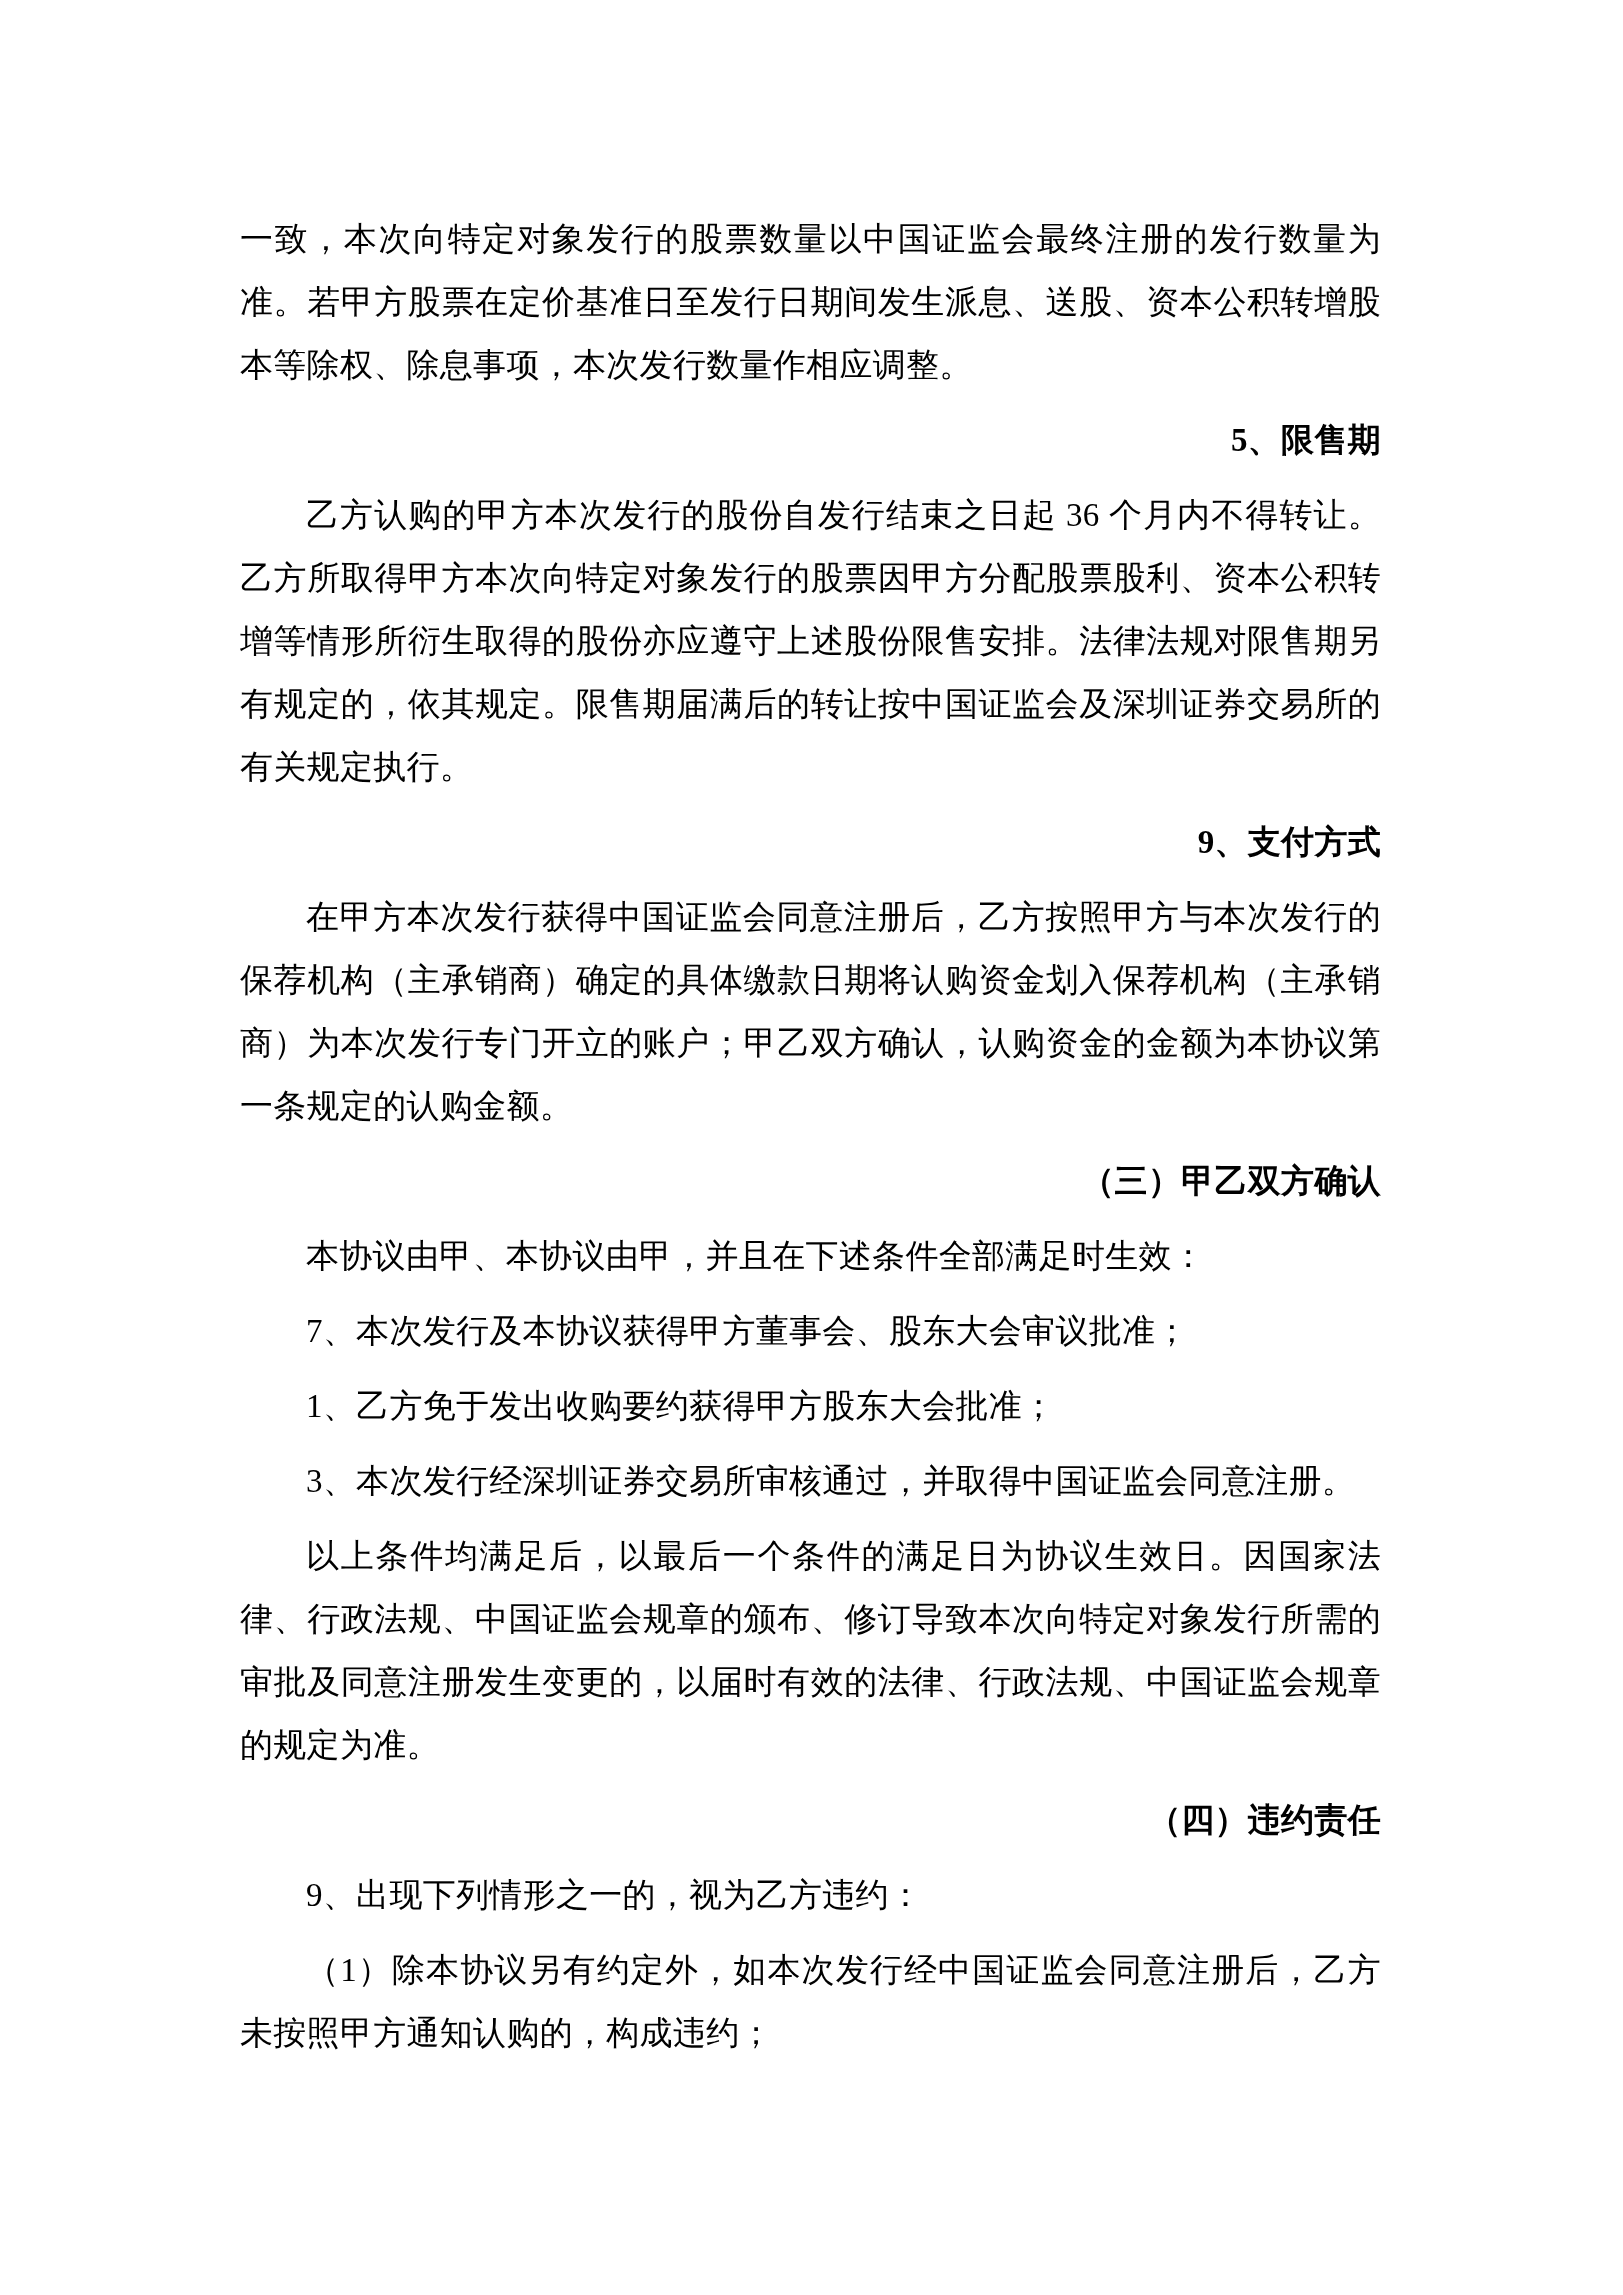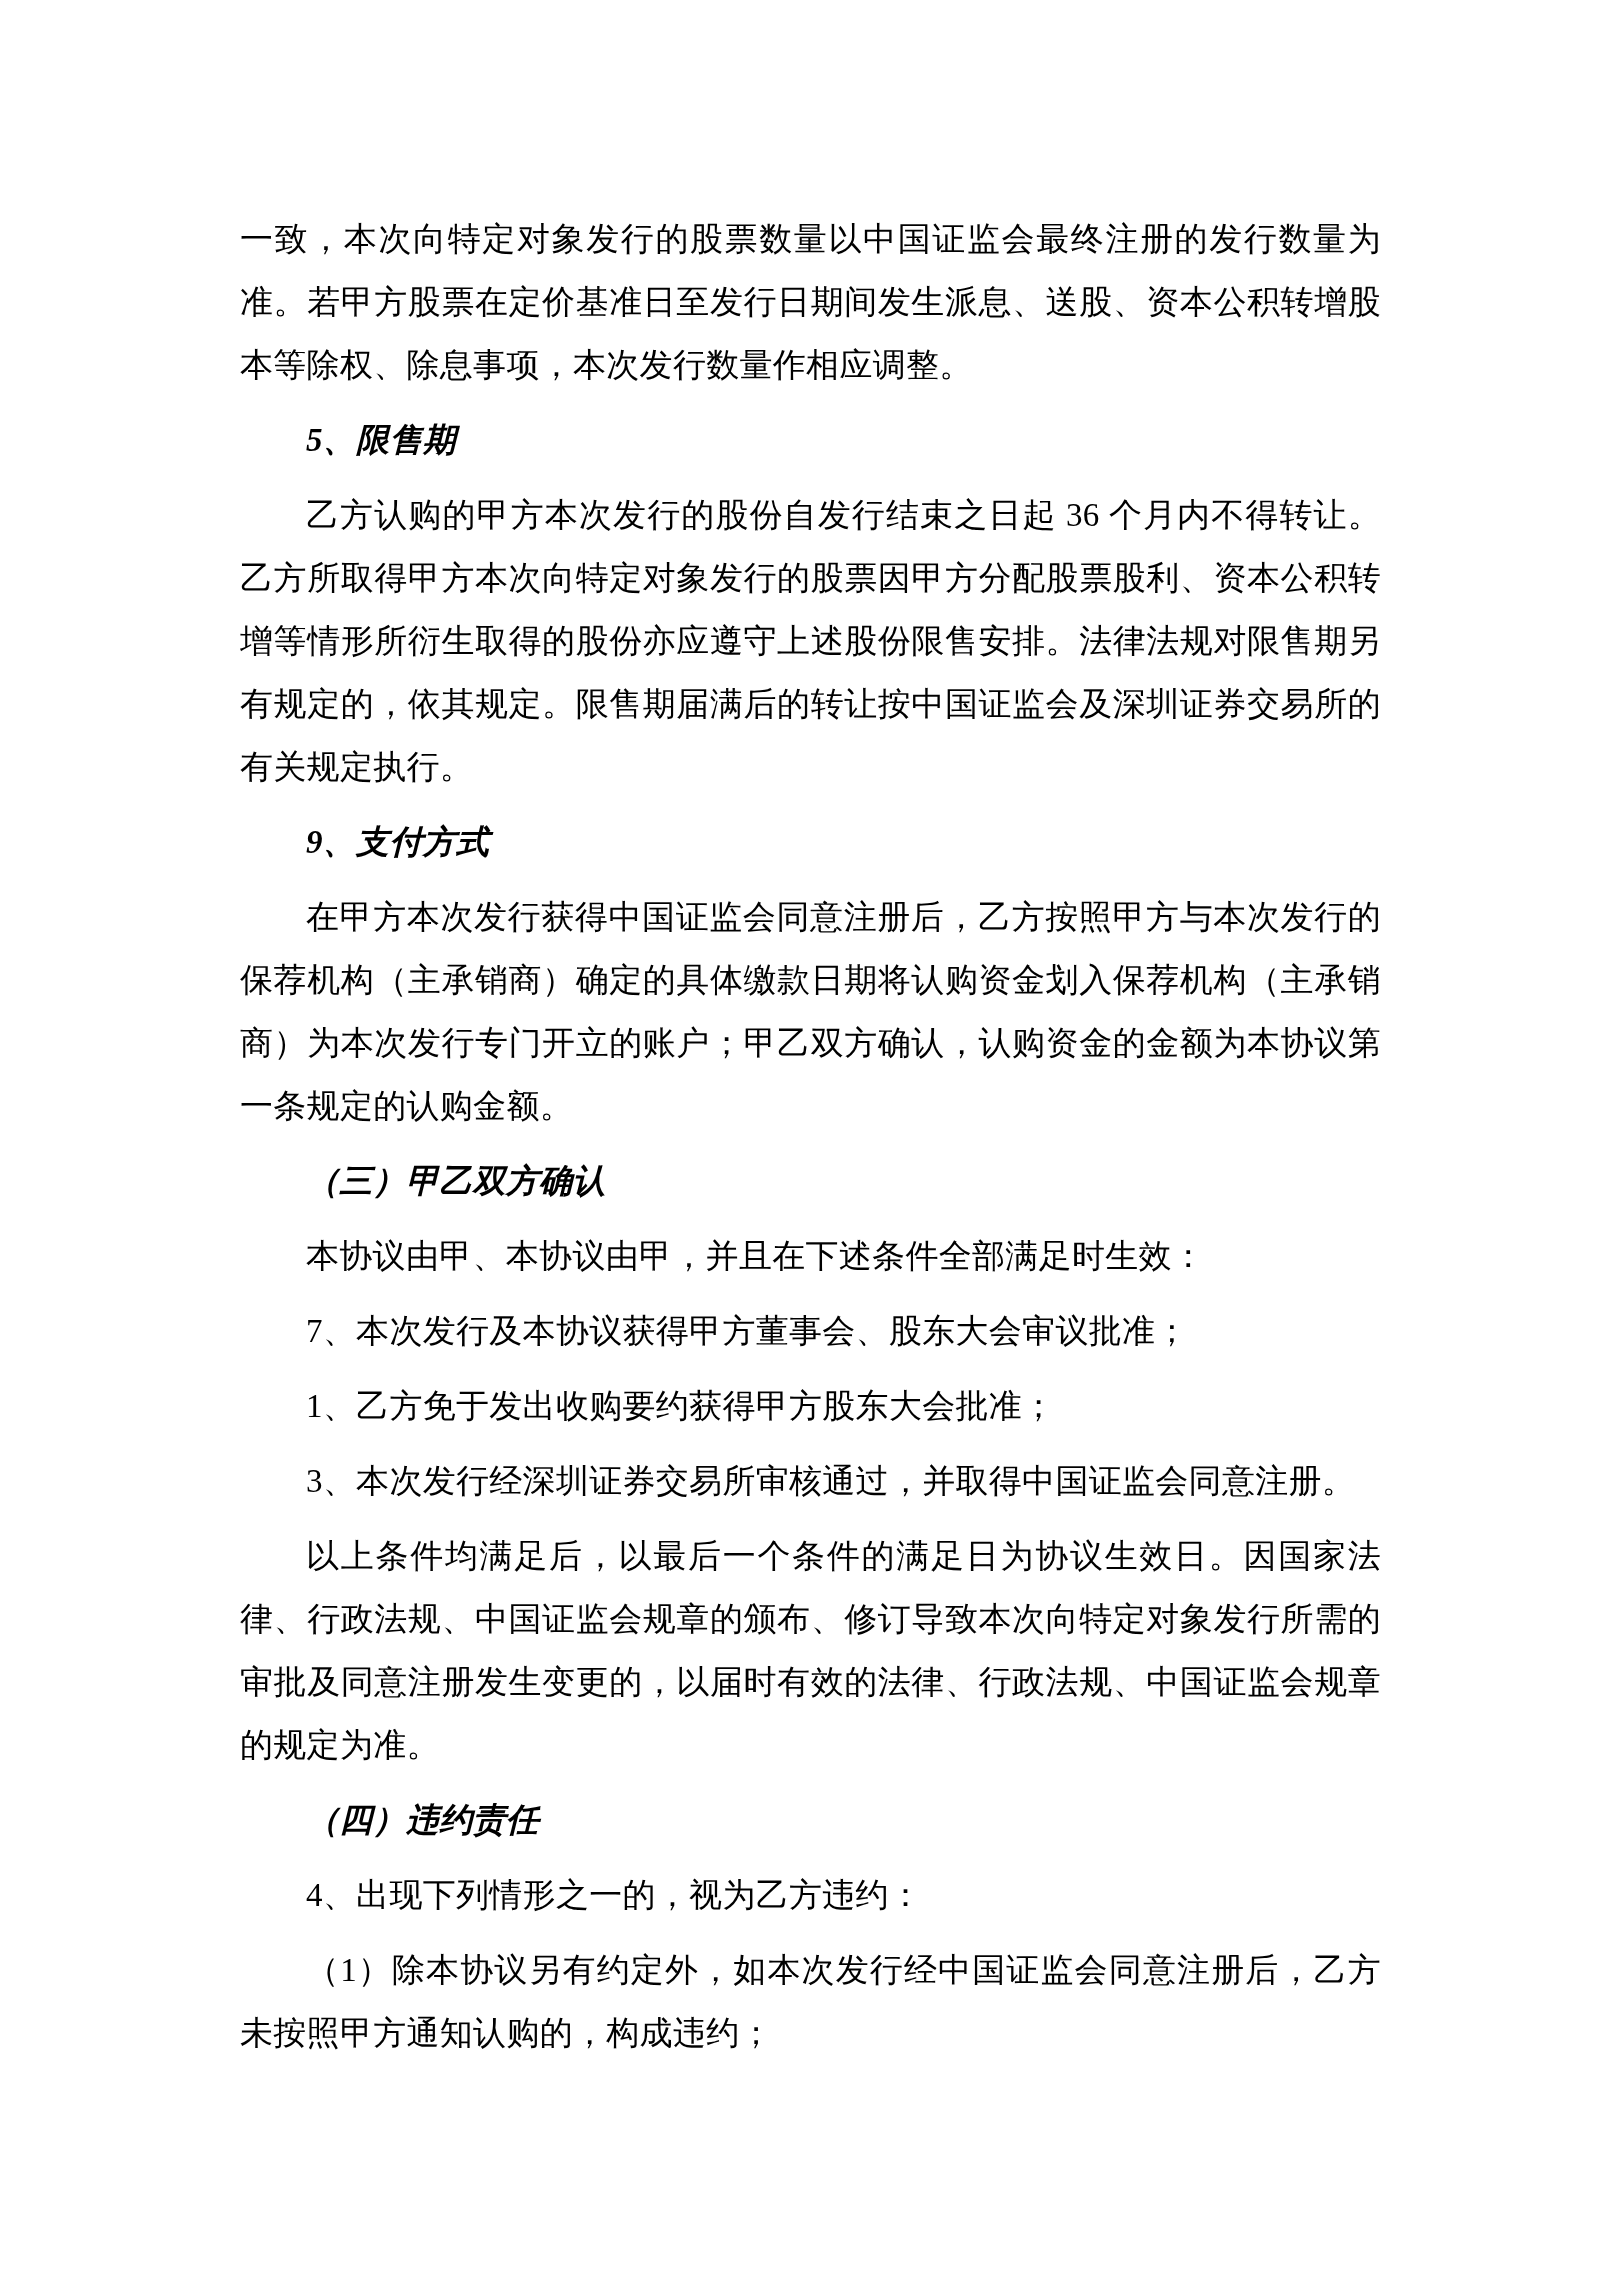--- a/index.html
+++ b/index.html
@@ -34,36 +34,35 @@
   }
   p.body-para {
     text-indent: 2em;
   }
   p.continuation {
     text-indent: 0;
   }
   p.heading {
     font-weight: bold;
     text-indent: 2em;
-    text-align: left;
-    font-style: italic;
+    text-align: right;
   }
 </style>
 </head>
 <body>
 
 <div class="page">
   <p class="continuation">一致，本次向特定对象发行的股票数量以中国证监会最终注册的发行数量为准。若甲方股票在定价基准日至发行日期间发生派息、送股、资本公积转增股本等除权、除息事项，本次发行数量作相应调整。</p>
   <p class="heading">5、限售期</p>
   <p class="body-para">乙方认购的甲方本次发行的股份自发行结束之日起 36 个月内不得转让。乙方所取得甲方本次向特定对象发行的股票因甲方分配股票股利、资本公积转增等情形所衍生取得的股份亦应遵守上述股份限售安排。法律法规对限售期另有规定的，依其规定。限售期届满后的转让按中国证监会及深圳证券交易所的有关规定执行。</p>
   <p class="heading">9、支付方式</p>
   <p class="body-para">在甲方本次发行获得中国证监会同意注册后，乙方按照甲方与本次发行的保荐机构（主承销商）确定的具体缴款日期将认购资金划入保荐机构（主承销商）为本次发行专门开立的账户；甲乙双方确认，认购资金的金额为本协议第一条规定的认购金额。</p>
   <p class="heading">（三）甲乙双方确认</p>
   <p class="body-para">本协议由甲、本协议由甲，并且在下述条件全部满足时生效：</p>
   <p class="body-para">7、本次发行及本协议获得甲方董事会、股东大会审议批准；</p>
   <p class="body-para">1、乙方免于发出收购要约获得甲方股东大会批准；</p>
   <p class="body-para">3、本次发行经深圳证券交易所审核通过，并取得中国证监会同意注册。</p>
   <p class="body-para">以上条件均满足后，以最后一个条件的满足日为协议生效日。因国家法律、行政法规、中国证监会规章的颁布、修订导致本次向特定对象发行所需的审批及同意注册发生变更的，以届时有效的法律、行政法规、中国证监会规章的规定为准。</p>
   <p class="heading">（四）违约责任</p>
-  <p class="body-para">4、出现下列情形之一的，视为乙方违约：</p>
+  <p class="body-para">9、出现下列情形之一的，视为乙方违约：</p>
   <p class="body-para">（1）除本协议另有约定外，如本次发行经中国证监会同意注册后，乙方未按照甲方通知认购的，构成违约；</p>
 </div>
 
 
 </body></html>

